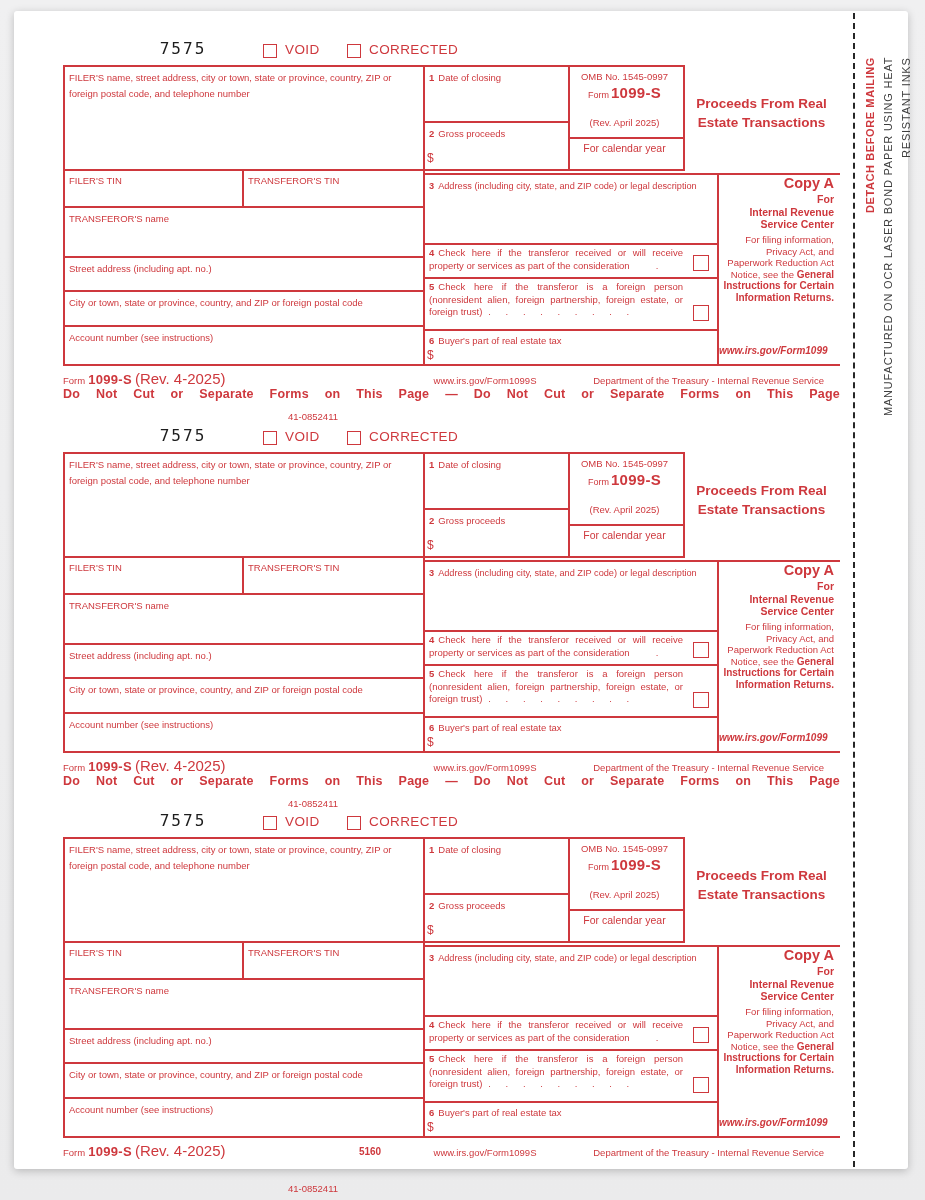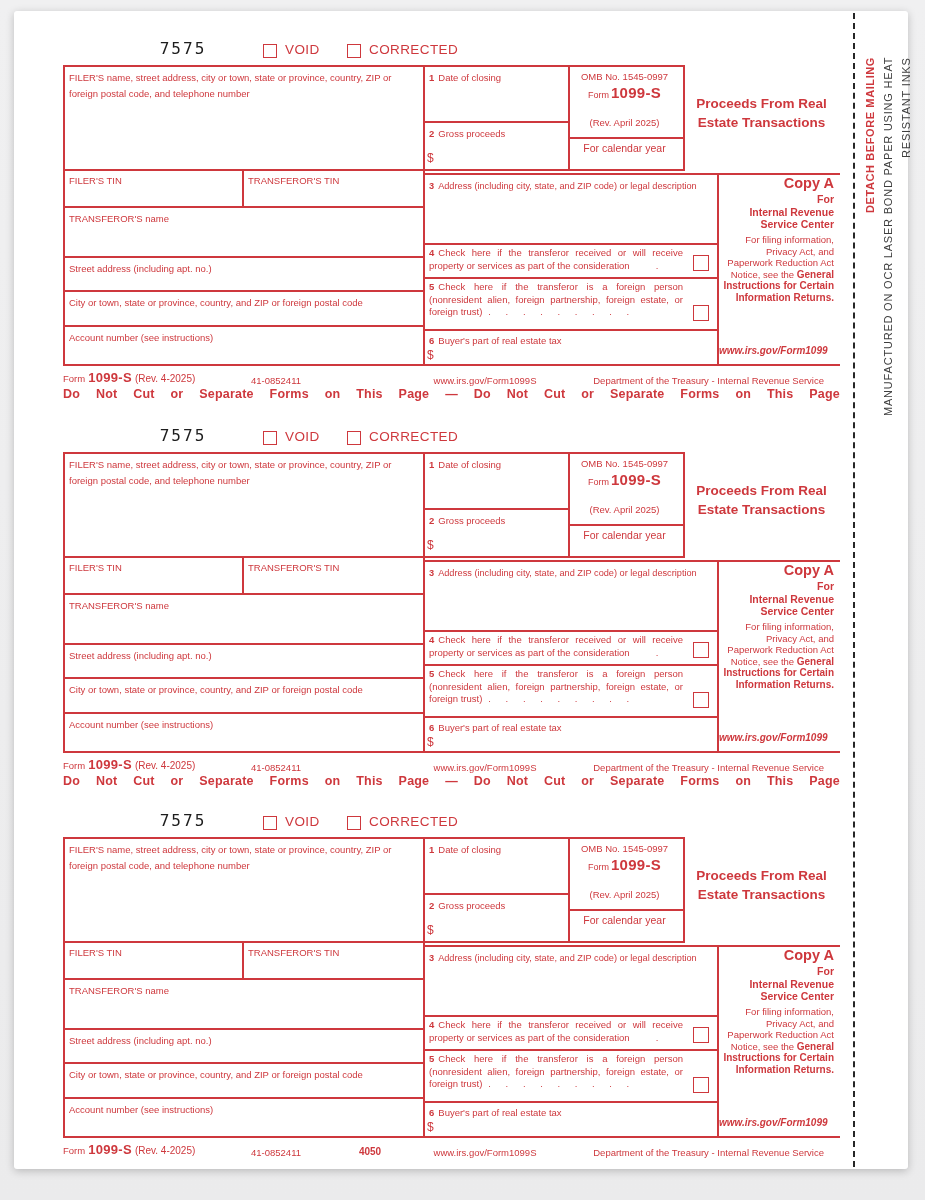--- a/index.html
+++ b/index.html
@@ -31,23 +31,23 @@
   .box5dots{word-spacing:12px;margin-left:6px;}
   .b4dot{margin-left:26px;}
   .copya-lbl{left:656px;top:136px;width:115px;text-align:right;font-size:14.5px;font-weight:bold;}
   .copya-for{left:656px;top:154px;width:115px;text-align:right;font-size:10.5px;font-weight:bold;line-height:12.5px;}
   .copya-info{left:660px;top:195px;width:111px;text-align:right;font-size:9.5px;line-height:11.6px;}
   .copya-url{left:656px;top:306px;width:94px;text-align:right;font-size:10px;font-weight:bold;font-style:italic;}
   
   .f-form{left:0;top:331px;display:flex;align-items:baseline;}
   .f-form .w{font-size:9.5px;margin-right:3px;}
   .f-form .n{font-size:13px;font-weight:bold;letter-spacing:.3px;margin-right:3px;}
-  .f-form .r{font-size:10px;}
+  .f-form .r{font-size:15px;}
   .f-small{top:336px;font-size:9.5px;}
-  .f-code{left:188px;width:124px;}
+  .f-code{left:188px;width:124px;text-align:center;margin-top:36px;}
   .f-print{left:276px;width:62px;text-align:center;font-weight:600;font-size:10px;top:335px;display:none;}
   .last-copy .f-print{display:block;}
   .f-url{left:355px;width:134px;text-align:center;}
   .f-dept{right:18px;}
   .do-not-cut{left:0;top:348px;width:777px;font-weight:bold;font-size:12.5px;letter-spacing:.2px;text-align:justify;}
   .do-not-cut::after{content:"";display:inline-block;width:100%;}
   
   .perforation{position:absolute;left:839px;top:2px;height:1154px;border-left:2px dashed #262626;}
   .side-text{position:absolute;left:847px;top:46px;width:40px;height:430px;
              writing-mode:vertical-rl;transform:rotate(180deg);text-align:end;}
@@ -286,19 +286,19 @@
     </div>
     <div class="abs copya-info"><span>For filing information, Privacy Act, and Paperwork Reduction Act Notice, see the</span> <span style="font-weight:bold;font-size:10px;">General Instructions for Certain Information Returns.</span></div>
     <div class="abs copya-url">www.irs.gov/Form1099</div>
 
     <div class="abs f-form">
       <span class="w">Form</span>
       <span class="n">1099-S</span>
       <span class="r">(Rev. 4-2025)</span>
     </div>
     <div class="abs f-small f-code">41-0852411</div>
-    <div class="abs f-print">4050</div>
+    <div class="abs f-print">5160</div>
     <div class="abs f-small f-url">www.irs.gov/Form1099S</div>
     <div class="abs f-small f-dept">Department of the Treasury - Internal Revenue Service</div>
 
   </div>
     </div>
 </div>
 
 </body></html>

